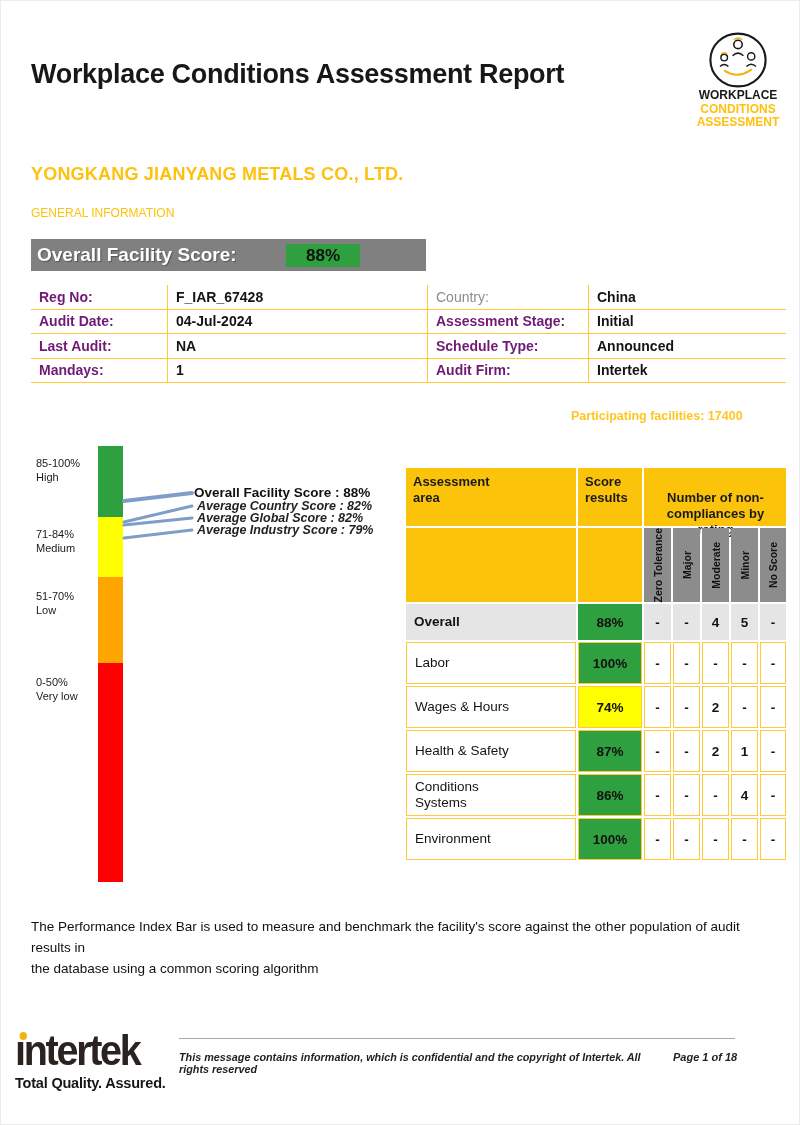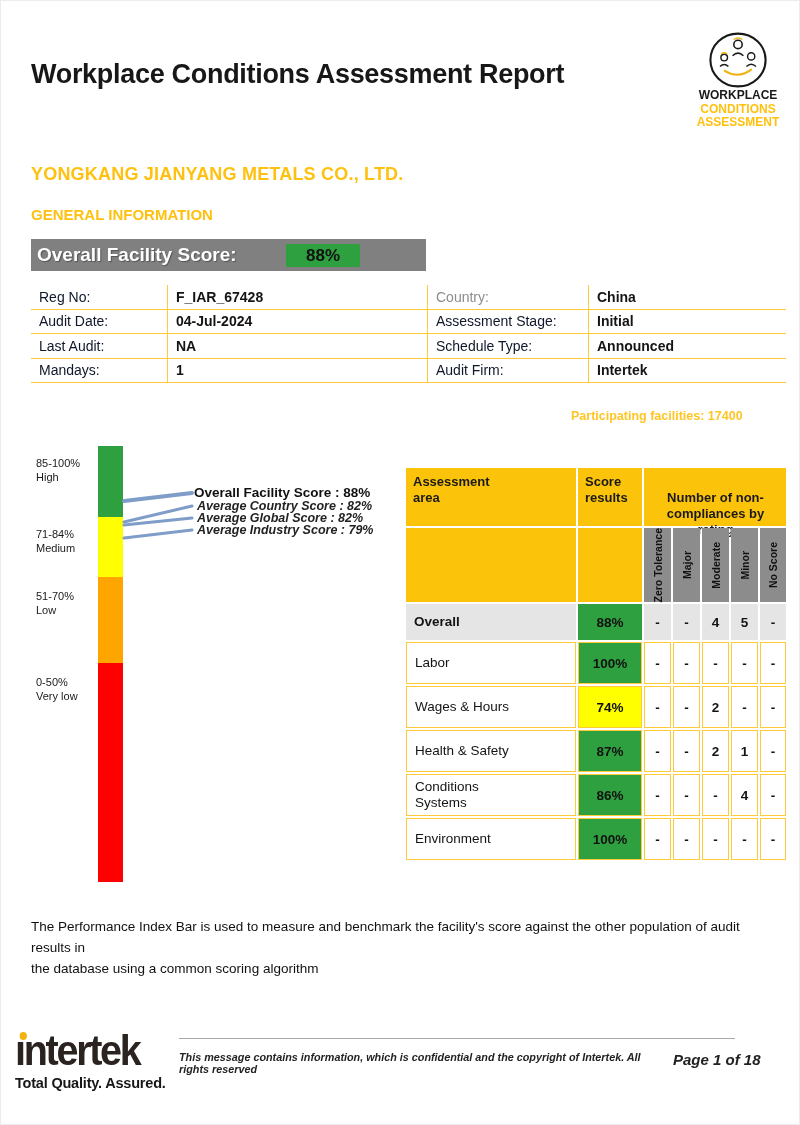--- a/index.html
+++ b/index.html
@@ -10,31 +10,31 @@
   
   .title { position:absolute; left:30px; top:58px; font-size:27px; font-weight:600; letter-spacing:-0.3px; color:#171717; }
   .subtitle { position:absolute; left:30px; top:103px; font-size:15px; font-weight:700; font-style:italic; color:#FFC110; }
   .wca-logo { position:absolute; left:690px; top:30px; width:94px; text-align:center; }
   .wca-logo svg { display:block; margin:0 auto; }
   .wca-line { font-size:12px; font-weight:800; line-height:13.5px; letter-spacing:0; }
   .wca-black { color:#1a1a1a; }
   .wca-gold { color:#FFC110; }
 
   .company { position:absolute; left:30px; top:163px; font-size:18px; font-weight:800; color:#FFC110; letter-spacing:0.2px; }
-  .gen-info { position:absolute; left:30px; top:205px; font-size:15px; font-weight:700; color:#FFC110; }
+  .gen-info { position:absolute; left:30px; top:205px; font-size:12px; font-weight:400; color:#FFC110; }
 
   
   .score-bar { position:absolute; left:30px; top:238px; width:395px; height:32px; background:#808080; display:flex; align-items:center; }
   .score-bar-label { color:#fff; font-size:19px; font-weight:800; padding-left:6px; text-shadow:1px 1px 1px rgba(0,0,0,0.35); }
   .score-bar-chip { position:absolute; left:255px; top:5px; width:74px; height:23px; display:flex; align-items:center; justify-content:center; font-size:17px; font-weight:800; color:#111; }
 
   
   .info-table { position:absolute; left:30px; top:284px; width:755px; display:grid; grid-template-columns:136px 260px 161px 198px; grid-auto-rows:24.5px; }
   .info-cell { display:flex; align-items:center; padding-left:8px; font-size:14px; border-bottom:1.5px solid #FFC937; }
-  .info-label { color:#0f172a; }
+  .info-label { color:#701a75;font-weight:bold; }
   .info-value { font-weight:700; color:#141414; border-left:1.5px solid #FFC937; }
 
   
   .perf-heading { position:absolute; left:30px; top:404px; font-size:17px; font-weight:800; color:#FFC110; }
   .participating { position:absolute; left:570px; top:408px; font-size:12.5px; font-weight:600; color:#FFC524; }
 
   
   .seg { position:absolute; left:97px; width:25px; }
   .seg-label { position:absolute; left:35px; width:62px; font-size:11px; line-height:13.5px; color:#1a1a1a; white-space:pre-line; }
   .callout-svg { position:absolute; left:90px; top:440px; }
@@ -60,21 +60,21 @@
 
   .note { position:absolute; left:30px; top:915px; width:750px; font-size:13.5px; line-height:21px; color:#111; white-space:pre-line; }
 
   
   .footer-rule { position:absolute; left:178px; top:1037px; width:556px; height:1px; background:#a9a9a9; }
   .intertek { position:absolute; left:14px; top:1026px; }
   .intertek-word { position:relative; font-size:43px; font-weight:800; letter-spacing:-2.5px; color:#2b2320; transform:scaleX(0.92); transform-origin:left; line-height:46px; }
   .intertek-dot { position:absolute; left:5px; top:5px; width:8px; height:8px; border-radius:50%; background:#F0B310; }
   .intertek-tag { font-size:14.5px; font-weight:800; color:#171717; margin-top:2px; letter-spacing:-0.2px; }
   .footer-msg { position:absolute; left:178px; top:1050px; width:490px; font-size:10.8px; font-weight:700; font-style:italic; color:#222; }
-  .footer-page { position:absolute; left:672px; top:1050px; font-size:15px; font-weight:700; font-style:italic; color:#222; }
+  .footer-page { position:absolute; left:672px; top:1050px; font-size:11px; font-weight:700; font-style:italic; color:#222; }
 </style>
 </head>
 <body>
 
 <div class="page">
 
   <div class="title">Workplace Conditions Assessment Report</div>
 
   <div class="wca-logo">
     <svg width="60" height="58" viewBox="0 0 100 96">

